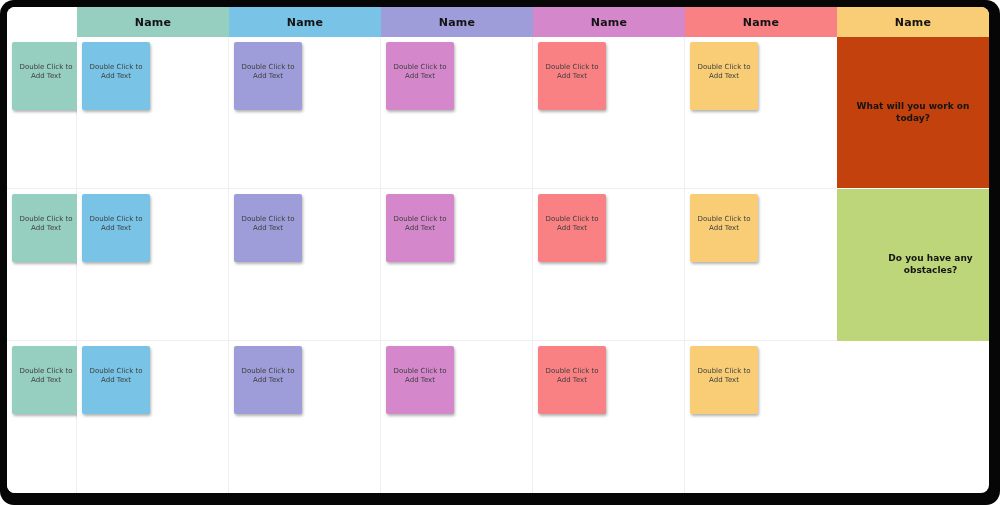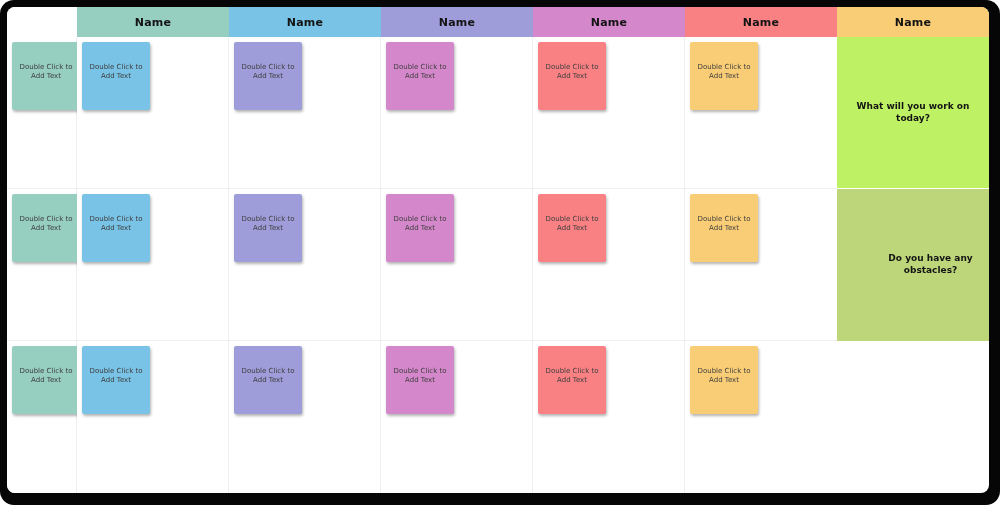--- a/index.html
+++ b/index.html
@@ -99,21 +99,21 @@
         <div class="note" style="background: rgb(249, 128, 131);">
           <span class="note-text">Double Click to Add Text</span>
         </div>
       </div>
     <div class="cell c-last">
         <div class="note" style="background: rgb(249, 205, 117);">
           <span class="note-text">Double Click to Add Text</span>
         </div>
       </div>
 
-    <div class="row-header" style="background: #bef264; justify-content: flex-end;">
+    <div class="row-header" style="background: #c2410c; justify-content: flex-end;">
         <span>What will you work on today?</span>
       </div>
     <div class="cell">
         <div class="note" style="background: rgb(150, 206, 192);">
           <span class="note-text">Double Click to Add Text</span>
         </div>
       </div>
     <div class="cell">
         <div class="note" style="background: rgb(121, 195, 230);">
           <span class="note-text">Double Click to Add Text</span>

